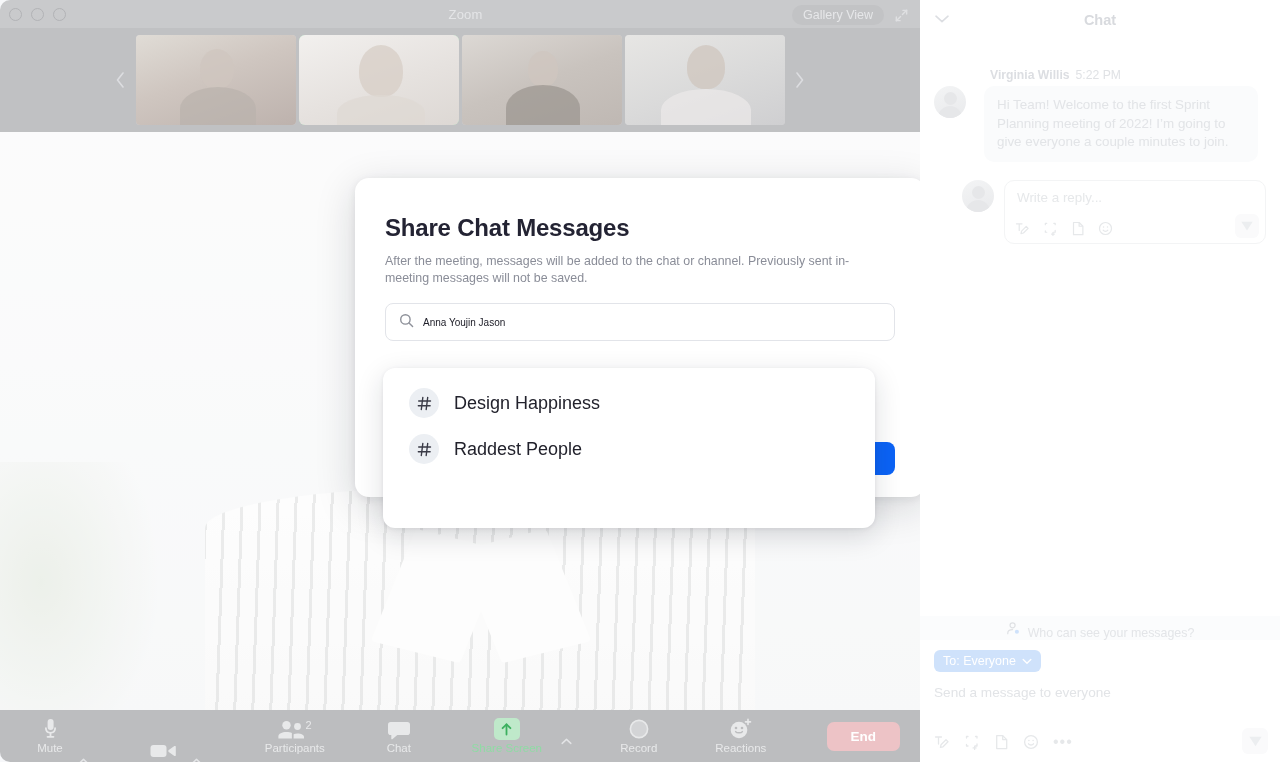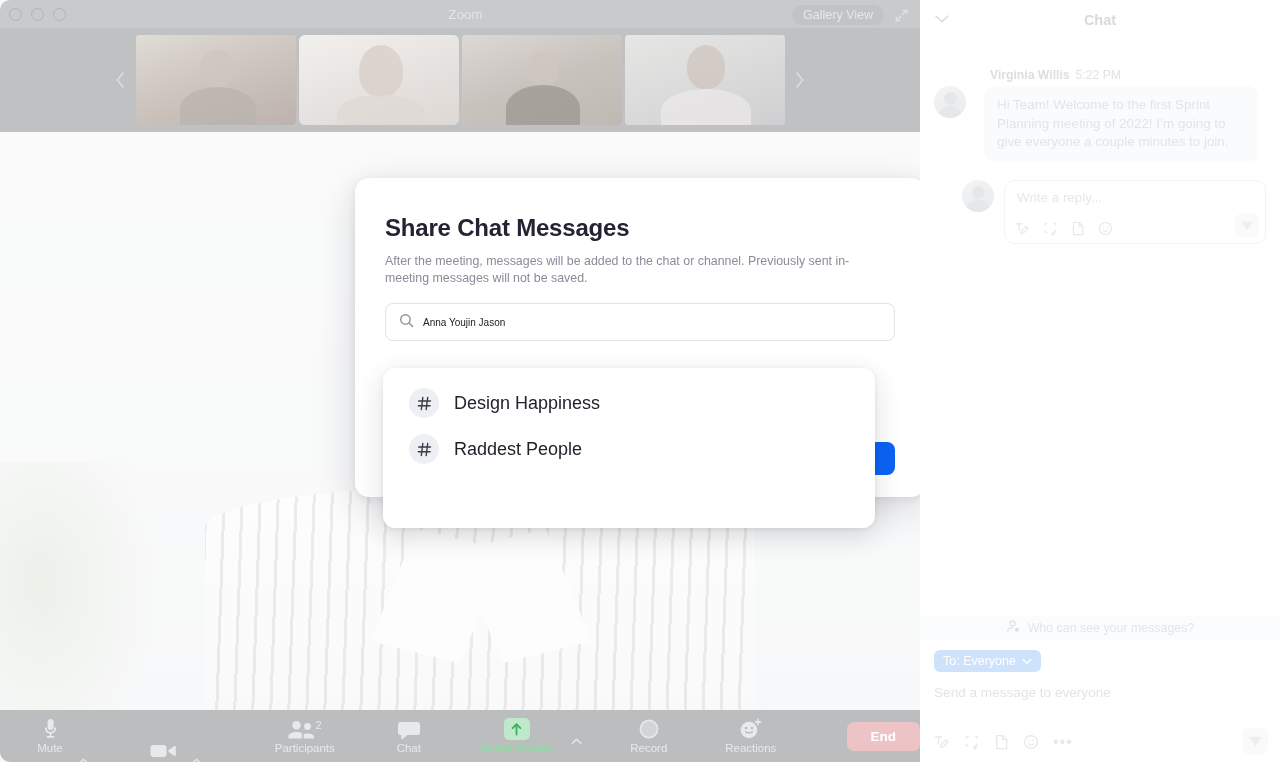--- a/index.html
+++ b/index.html
@@ -100,22 +100,22 @@
   .tbtn {
     display:flex; flex-direction:column; align-items:center; justify-content:center;
     min-width: 56px; height:52px; cursor:pointer; position:relative;
     color:#e8e9ea; font-size:11.5px; gap:2px;
   }
   .tbtn .ti { height:22px; display:flex; align-items:flex-end; justify-content:center; }
   .tbtn .tlabel { line-height:12px; }
   .caret { color:#e3e4e6; font-size:12px; cursor:pointer; padding: 0 2px 14px 0; align-self:flex-end; }
   #tb-left { display:flex; align-items:center; padding-left: 22px; gap:0; }
   #tb-center { flex:1; display:flex; align-items:center; justify-content:center; gap: 34px; }
-  #tb-right { }
-  #share-screen-btn .tlabel, #share-screen-btn .ti { color:#8fdba4;font-weight:bold; }
+  #tb-right { padding-right: 20px; }
+  #share-screen-btn .tlabel, #share-screen-btn .ti { color:#8fdba4; }
   #share-sq {
     width:26px; height:22px; border-radius:5px; background:#bfe9ca;
     display:flex; align-items:center; justify-content:center;
   }
   #end-btn {
     background:#edc3c6; color:#fff; font-size:13.5px; font-weight:bold;
     border:none; border-radius:7px; padding: 7px 24px; cursor:pointer;
   }
 
   
@@ -199,21 +199,21 @@
   }
   #reply-placeholder { font-size:13.4px; color:#e6e8ea; }
   .icon-row { position:absolute; left:10px; bottom:7px; display:flex; align-items:center; gap:13px; }
   #reply-send {
     position:absolute; right:6px; bottom:5px; width:24px; height:24px; border-radius:6px;
     background:#fafafb; display:flex; align-items:center; justify-content:center; cursor:pointer;
   }
 
   #who-bar {
     position:absolute; left:920px; top:616px; width:360px; height:24px;
-    background:#fbfcfd; display:flex; align-items:center; justify-content:center; gap:7px;
+    background:#fbfcfd; display:flex; align-items:flex-end; justify-content:center; gap:7px;
     cursor:pointer;
   }
   #who-text { font-size:12.4px; color:#e3e5e8; }
   #chat-compose { position:absolute; left:920px; top:646px; width:360px; height:116px; padding: 4px 14px 0 14px; }
   #to-pill {
     display:inline-flex; align-items:center; gap:6px; background:#cfe2fb; color:#ffffff;
     font-size:12.5px; padding: 4px 9px; border-radius:6px; cursor:pointer;
   }
   #compose-placeholder { margin-top: 13px; font-size:13.6px; color:#e2e4e7; }
   #compose-icons { position:absolute; left:14px; bottom:12px; display:flex; align-items:center; gap:14px; }

